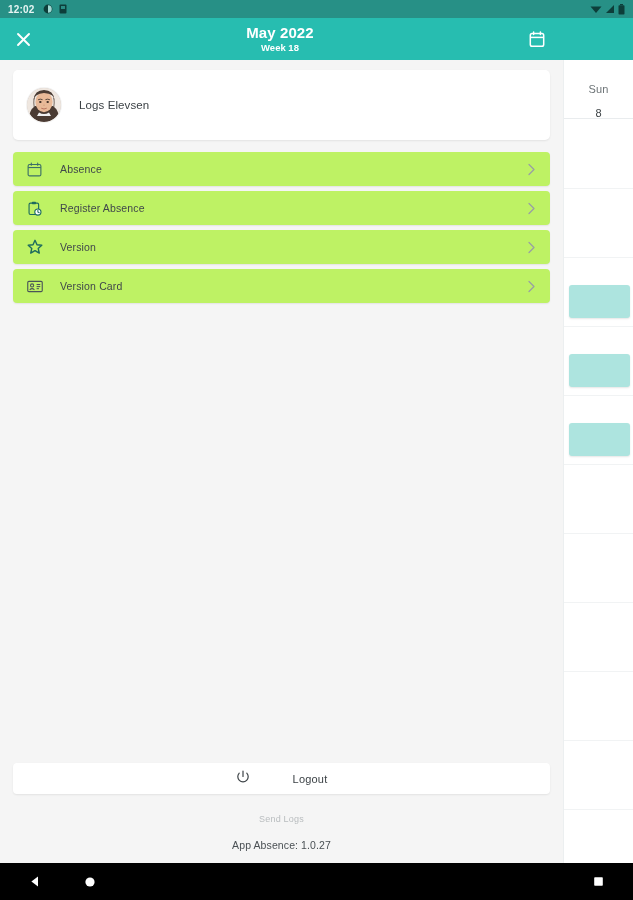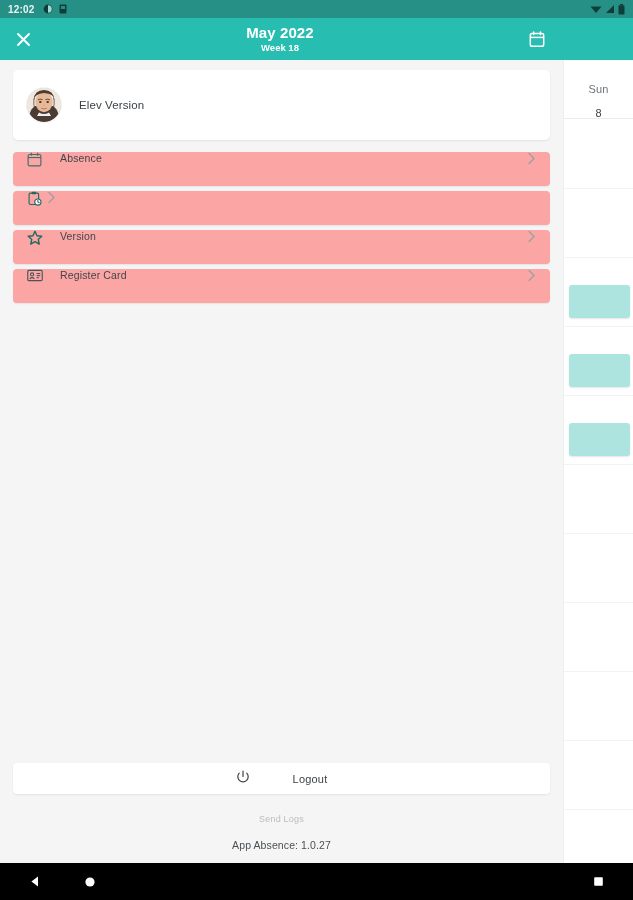--- a/index.html
+++ b/index.html
@@ -197,25 +197,25 @@
   .profile-name {
     margin-left: 18px;
     font-size: 11.5px;
     color: #3c4246;
     letter-spacing: .1px;
   }
 
   .menu-list { margin-top: 12px; }
 
   .menu-row {
-    background: #fca5a5;
+    background: #bef264;
     border-radius: 4px;
     height: 34px;
     display: flex;
-    align-items: flex-start;
+    align-items: center;
     padding: 0 14px;
     margin-bottom: 5px;
     cursor: pointer;
     box-shadow: 0 1px 1.5px rgba(0,0,0,.07);
   }
   .menu-icon {
     width: 20px;
     flex: none;
     display: flex;
     align-items: center;
@@ -389,21 +389,21 @@
               <ellipse cx="13.3" cy="14" rx="1.25" ry="1.05" fill="#3a2b22"></ellipse>
               <ellipse cx="20.7" cy="14" rx="1.25" ry="1.05" fill="#3a2b22"></ellipse>
               <path d="M11.4 11.6 Q13.3 10.6 15.2 11.5" stroke="#4a3b33" stroke-width="0.9" fill="none" stroke-linecap="round"></path>
               <path d="M18.8 11.5 Q20.7 10.6 22.6 11.6" stroke="#4a3b33" stroke-width="0.9" fill="none" stroke-linecap="round"></path>
               <path d="M17 15.2 L16.2 18.1 L17.8 18.1 Z" fill="#d6a583"></path>
               <path d="M14.6 20.4 Q17 21.8 19.4 20.4" stroke="#b9765f" stroke-width="1" fill="none" stroke-linecap="round"></path>
               <path d="M12 24.6 Q17 27.6 22 24.6 L24 28 L10 28 Z" fill="#f0f0f2"></path>
             </g>
           </svg>
         </div>
-        <div class="profile-name">Elev Version</div>
+        <div class="profile-name">Logs Elevsen</div>
       </div>
 
       <div class="menu-list">
 
         <div class="menu-row">
           <span class="menu-icon">
             <svg width="15" height="15" viewBox="0 0 16 16">
               <rect x="1.2" y="2.6" width="13.6" height="12.2" rx="1.6" fill="none" stroke="#3c6f68" stroke-width="1.2"></rect>
               <line x1="1.2" y1="5.9" x2="14.8" y2="5.9" stroke="#3c6f68" stroke-width="1.2"></line>
               <line x1="4.6" y1="1.1" x2="4.6" y2="3.5" stroke="#3c6f68" stroke-width="1.2" stroke-linecap="round"></line>
@@ -420,20 +420,21 @@
 
         <div class="menu-row">
           <span class="menu-icon">
             <svg width="15" height="15" viewBox="0 0 16 16">
               <rect x="2.2" y="2.2" width="10.2" height="12.2" rx="1.5" fill="none" stroke="#1d6b5e" stroke-width="1.2"></rect>
               <rect x="5.2" y="0.8" width="4.4" height="2.6" rx="0.8" fill="#1d6b5e"></rect>
               <circle cx="11.6" cy="11.8" r="3.3" fill="#ffffff" stroke="#1d6b5e" stroke-width="1.2"></circle>
               <path d="M11.6 9.9 L11.6 11.8 L13 12.6" fill="none" stroke="#1d6b5e" stroke-width="1.1" stroke-linecap="round"></path>
             </svg>
           </span>
+          <span class="menu-label">Register Absence</span>
           <span class="chev">
             <svg width="9" height="13" viewBox="0 0 9 13">
               <path d="M2 1.5 L7 6.5 L2 11.5" fill="none" stroke="#9aa0a3" stroke-width="1.3" stroke-linecap="round" stroke-linejoin="round"></path>
             </svg>
           </span>
         </div>
 
         <div class="menu-row">
           <span class="menu-icon">
             <svg width="16" height="16" viewBox="0 0 16 16">
@@ -452,21 +453,21 @@
           <span class="menu-icon">
             <svg width="16" height="13" viewBox="0 0 17 13">
               <rect x="0.8" y="1.1" width="15.4" height="10.8" rx="1.2" fill="none" stroke="#4a5558" stroke-width="1.2"></rect>
               <circle cx="5.4" cy="5.4" r="1.7" fill="none" stroke="#4a5558" stroke-width="1.1"></circle>
               <path d="M2.9 10 Q5.4 7.6 7.9 10" fill="none" stroke="#4a5558" stroke-width="1.1"></path>
               <line x1="10.2" y1="4.4" x2="14.1" y2="4.4" stroke="#4a5558" stroke-width="1.1"></line>
               <line x1="10.2" y1="6.6" x2="14.1" y2="6.6" stroke="#4a5558" stroke-width="1.1"></line>
               <line x1="10.2" y1="8.8" x2="12.7" y2="8.8" stroke="#4a5558" stroke-width="1.1"></line>
             </svg>
           </span>
-          <span class="menu-label">Register Card</span>
+          <span class="menu-label">Version Card</span>
           <span class="chev">
             <svg width="9" height="13" viewBox="0 0 9 13">
               <path d="M2 1.5 L7 6.5 L2 11.5" fill="none" stroke="#9aa0a3" stroke-width="1.3" stroke-linecap="round" stroke-linejoin="round"></path>
             </svg>
           </span>
         </div>
 
       </div>
     </div>
 

